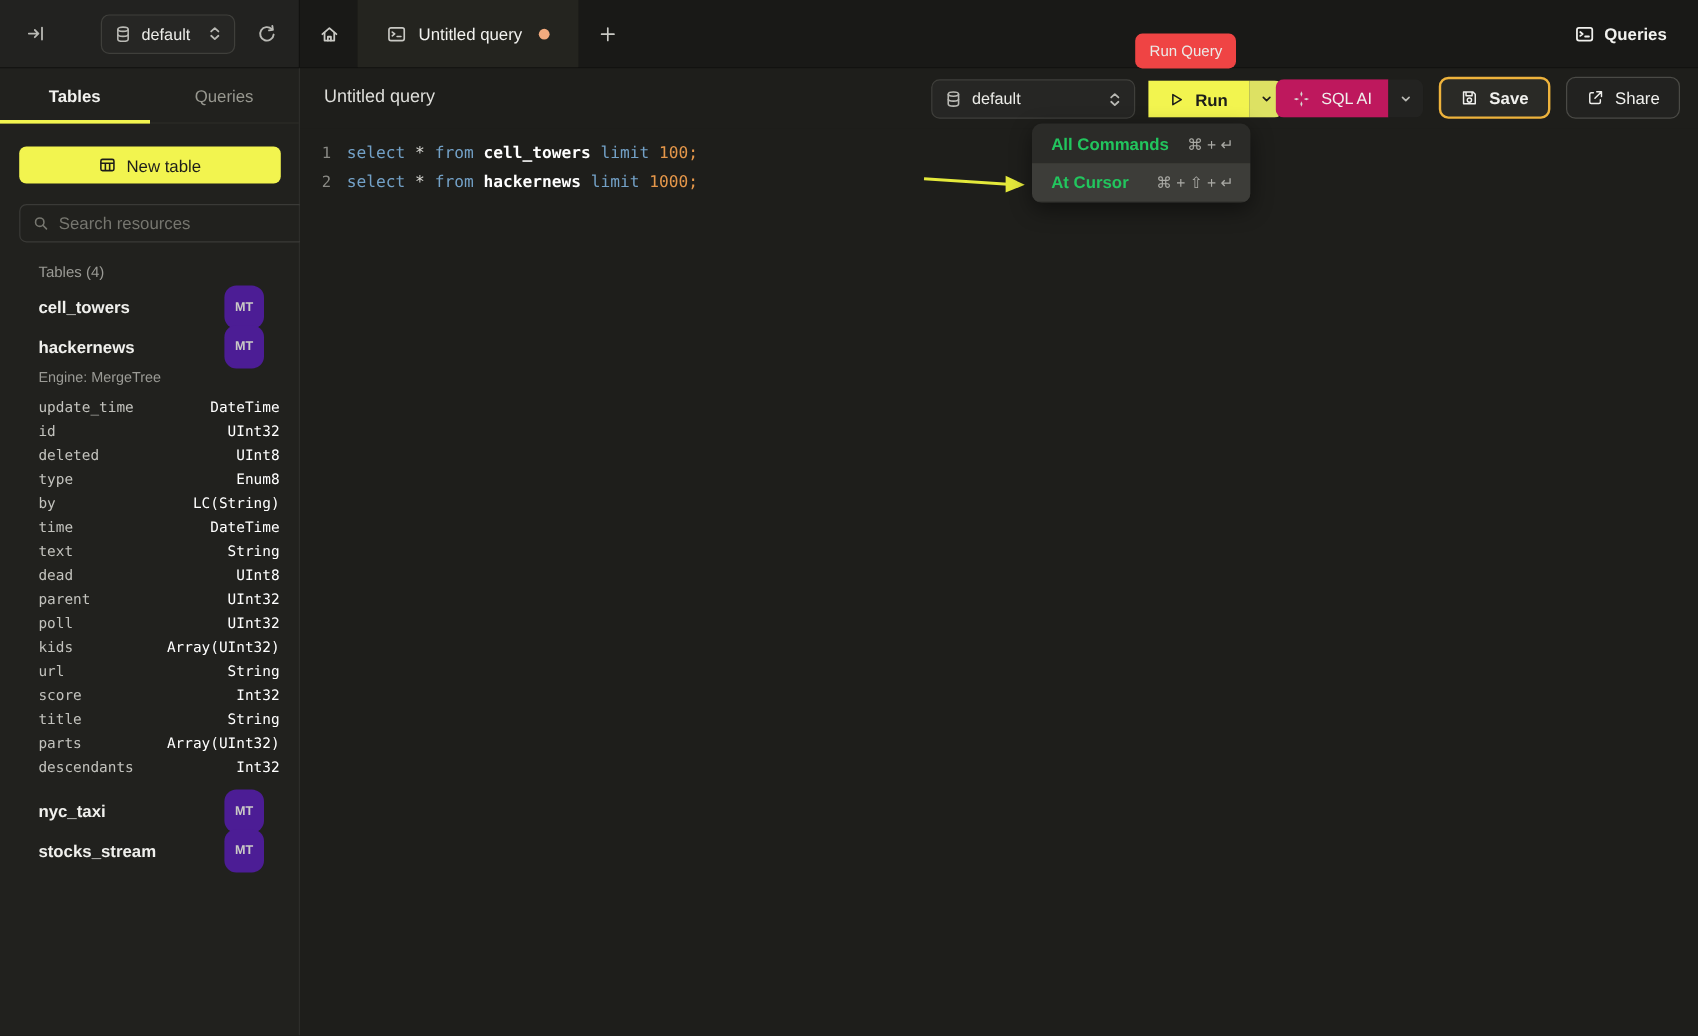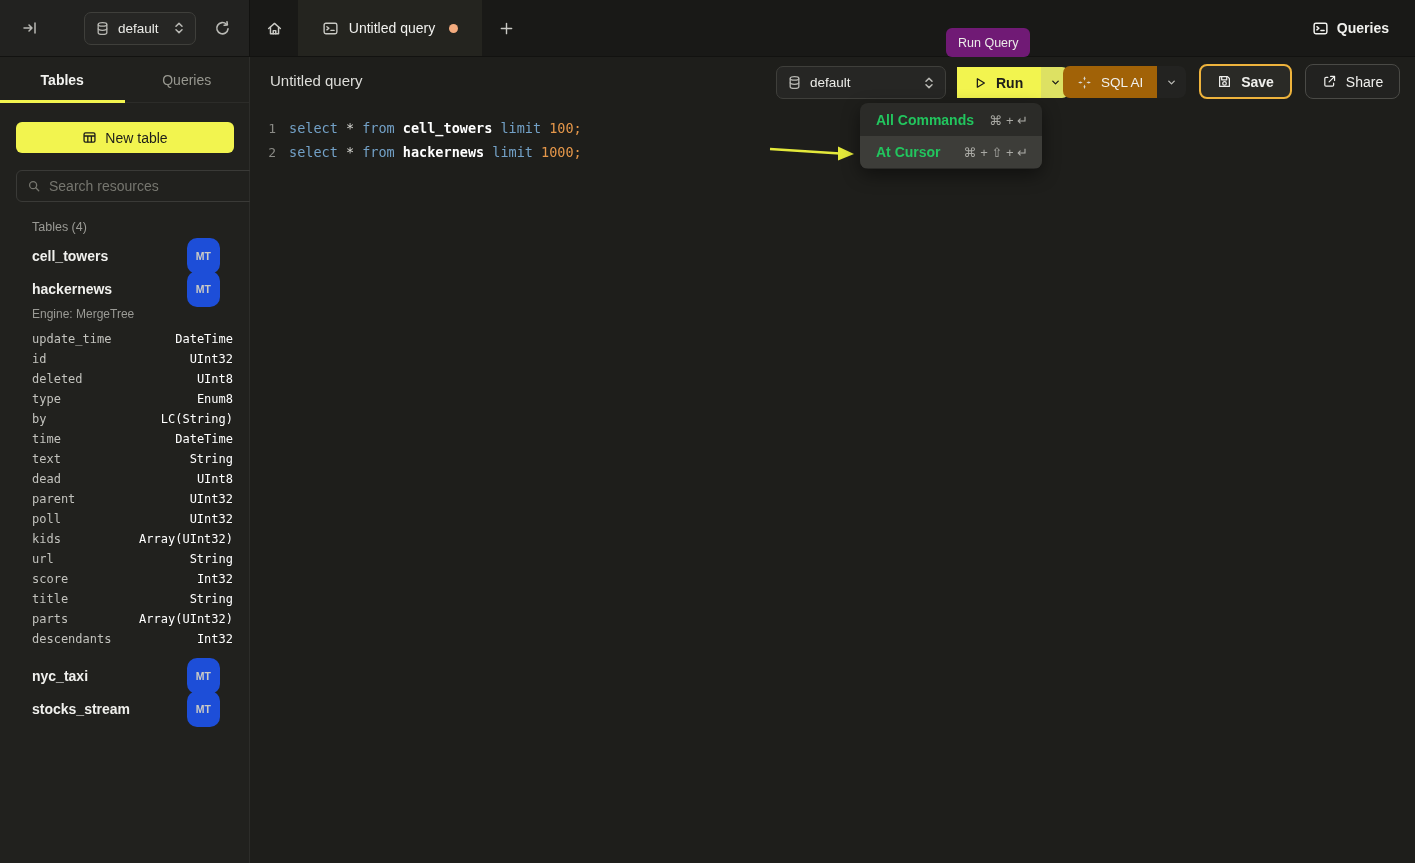--- a/index.html
+++ b/index.html
@@ -46,41 +46,41 @@
     border:1px solid #3a3a37; border-radius:6px; display:flex; align-items:center; gap:8px;
     padding:0 10px; color:#76766f; background:transparent; }
   .search-box input { flex:1; background:transparent; border:none; outline:none; color:#d8d8d3;
     font-size:14px; font-family:"Liberation Sans",sans-serif; }
   .search-box input::placeholder { color:#76766f; }
   .section-label { position:absolute; left:32px; top:163px; font-size:12.5px; color:#9a9a95; }
   .tables-list { position:absolute; left:0; top:182px; width:250px; }
   .table-row { position:relative; height:33px; display:flex; align-items:center; padding-left:32px;
     cursor:pointer; }
   .table-name { font-size:14px; font-weight:700; color:#f0f0ed; }
-  .badge { position:absolute; right:30px; top:50%; transform:translateY(-50%); background:#1d4ed8;
+  .badge { position:absolute; right:30px; top:50%; transform:translateY(-50%); background:#4c1d95;
     color:#cacac6; font-size:10.5px; font-weight:700; border-radius:10px; padding:12px 9px; }
   .engine-line { padding:2px 13px 8px 32px; font-size:12px; color:#9a9a95; }
   .cols { padding-bottom:10px; }
   .col-row { display:flex; justify-content:space-between; height:20px; align-items:center;
     padding:0 17px 0 32px; font-family:"DejaVu Sans Mono", monospace; font-size:12px; }
   .col-name { color:#c2c2bd; }
   .col-type { color:#ffffff; }
 
   
   .main-toolbar { position:absolute; top:57px; left:250px; width:1165px; height:50px; background:#1e1e1b; }
   .query-title { position:absolute; left:20px; top:15px; font-size:15px; color:#dededa; }
   .tb-db-select { position:absolute; left:498px; top:9px; width:170px; height:33px; }
   .split-btn { position:absolute; display:flex; border-radius:7px; overflow:hidden; cursor:pointer; }
   .run-btn { left:681px; top:10px; height:31px;padding-left:26px; }
   .run-main { display:flex; align-items:center; gap:9px; padding:0 18px 0 16px;
     background:var(--accent_yellow); color:#1d1d1a; font-size:14px; font-weight:700; }
   .run-caret { width:28px; display:flex; align-items:center; justify-content:center;
     background:var(--accent_yellow_dark); color:#1d1d1a; }
   .sqlai-btn { left:813px; top:9px; height:32px; }
-  .sqlai-main { display:flex; align-items:center; gap:9px; padding:0 14px; background:#a16207;
+  .sqlai-main { display:flex; align-items:center; gap:9px; padding:0 14px; background:#be185d;
     color:#f0f0ed; font-size:13.5px; }
   .sqlai-caret { width:29px; display:flex; align-items:center; justify-content:center;
     background:#232321; color:#b9b9b4; }
   .save-btn { position:absolute; left:949px; top:7px; width:93px; height:35px; background:#2a2a26;
     border:2px solid var(--save_border_amber); border-radius:8px; color:#f0f0ed; font-size:14px;
     display:flex; align-items:center; justify-content:center; gap:9px; cursor:pointer;font-weight:bold; }
   .share-btn { position:absolute; left:1055px; top:7px; width:95px; height:35px; background:#222220;
     border:1px solid #4a4a46; border-radius:8px; color:#f0f0ed; font-size:14px;
     display:flex; align-items:center; justify-content:center; gap:9px; cursor:pointer; }
 
@@ -88,21 +88,21 @@
   .editor { position:absolute; top:107px; left:250px; width:1165px; height:756px; background:#1e1e1b;
     padding-top:9px; font-family:"DejaVu Sans Mono", monospace; font-size:13.5px; }
   .code-line { display:flex; height:24px; align-items:center; }
   .ln { width:26px; text-align:right; color:#8a8a85; margin-right:13px; font-size:13px; }
   .tok-kw { color:var(--keyword_blue); }
   .tok-op { color:#d8d8d3; }
   .tok-tbl { color:#ffffff; font-weight:700; }
   .tok-num { color:var(--number_orange); }
 
   
-  .tooltip { position:absolute; left:946px; top:28px; height:29px; background:#701a75; border-radius:6px;
+  .tooltip { position:absolute; left:946px; top:28px; height:29px; background:#ef4444; border-radius:6px;
     padding:0 12px; display:flex; align-items:center; font-size:12.5px; color:#ebebe8; z-index:30; }
   .run-menu { position:absolute; left:860px; top:103px; width:182px; background:#2b2b28; border-radius:8px;
     box-shadow:0 6px 18px rgba(0,0,0,.45); z-index:30; overflow:hidden; padding:1px 0; }
   .menu-item { height:32px; display:flex; align-items:center; justify-content:space-between;
     padding:0 14px 0 16px; cursor:pointer; }
   .menu-item.highlighted { background:#3d3d39; }
   .mi-label { font-size:14px; color:#22c55e; font-weight:700; white-space:nowrap; }
   .mi-short { font-size:13px; color:#aaaaa5; white-space:nowrap; margin-left:10px; }
   .annot-arrow { position:absolute; left:763px; top:139px; z-index:25; }
 

